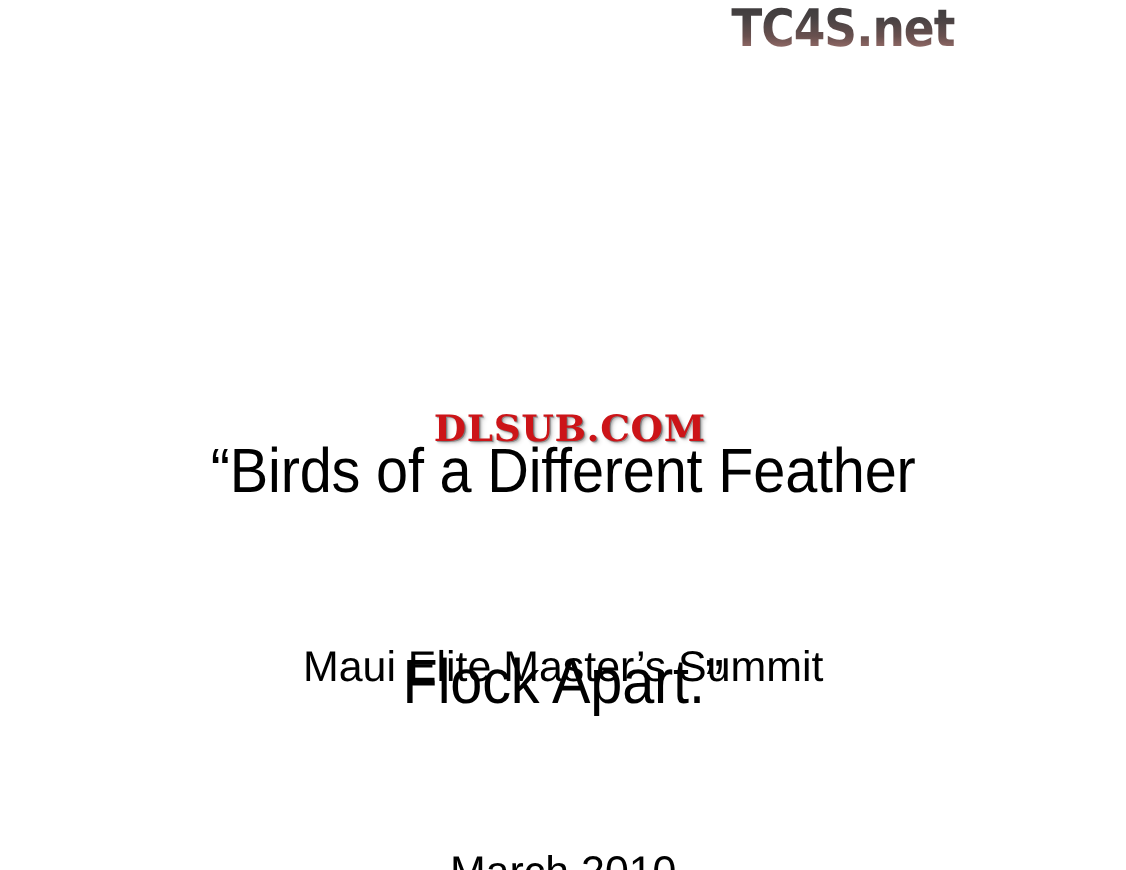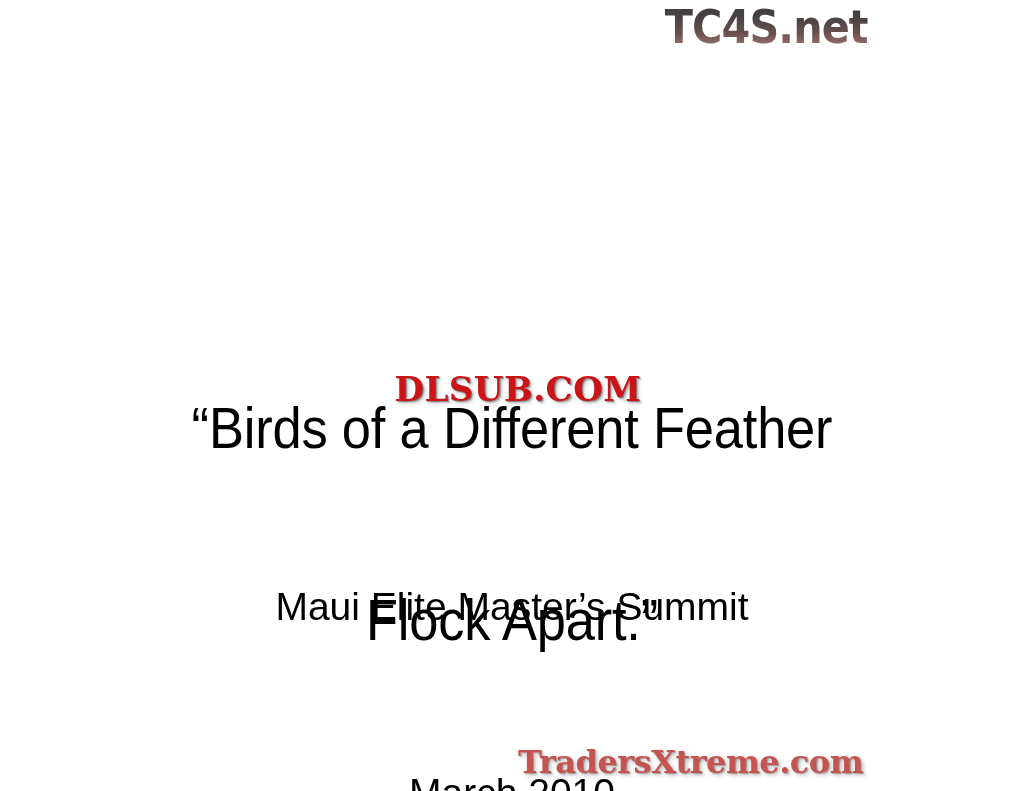--- a/index.html
+++ b/index.html
@@ -155,17 +155,14 @@
 
   <div id="wm-dlsub">
     <span id="wm-dlsub-text">DLSUB.COM</span>
   </div>
 
   <div id="subtitle-block">
     <span id="subtitle-line-1">Maui Elite Master’s Summit</span>
     <span id="subtitle-line-2">March 2010</span>
   </div>
 
-  <div id="wm-traders">
-    <span id="wm-traders-text">TradersXtreme.com</span>
-  </div>
 
 </div>
 
 </body></html>

